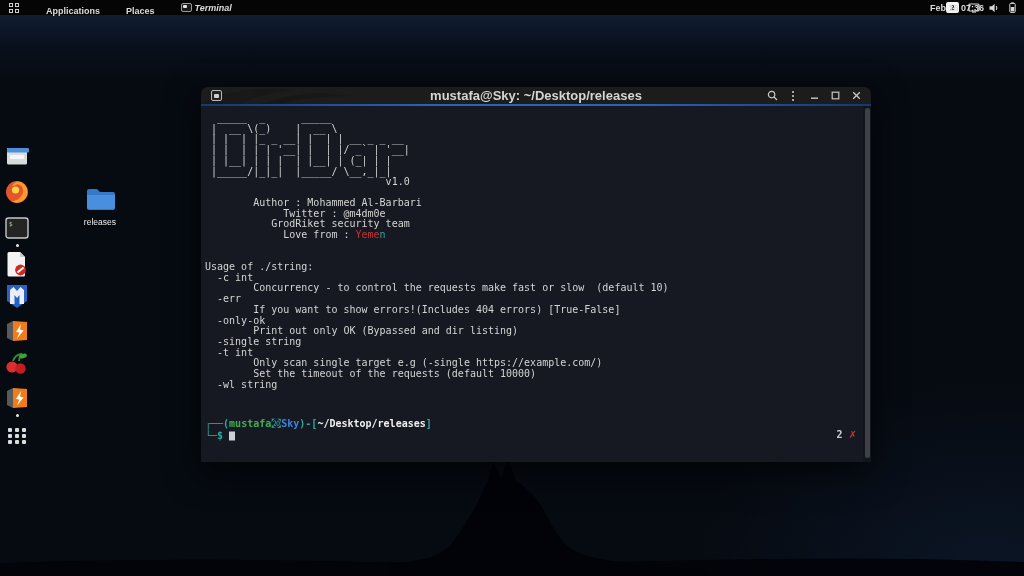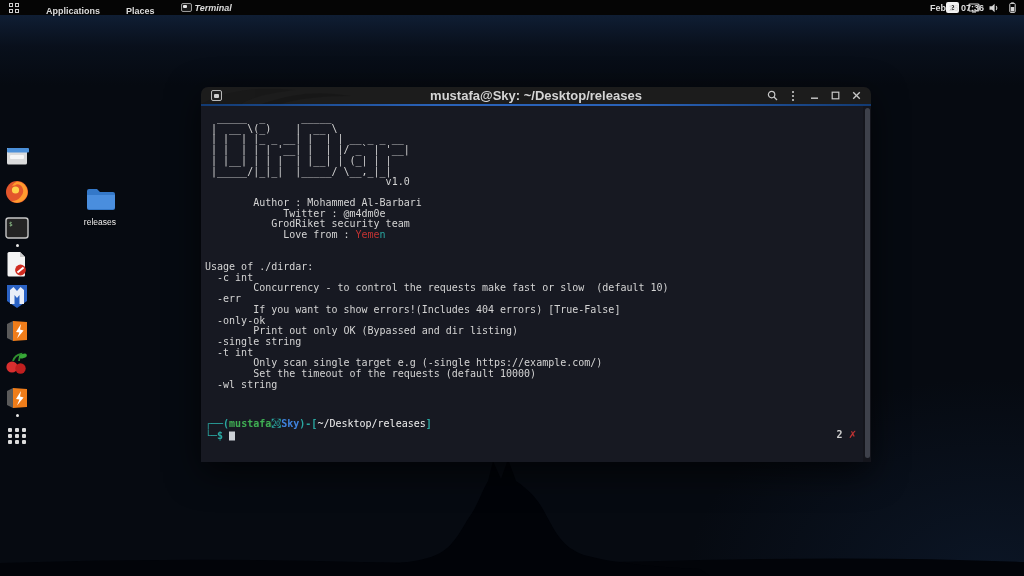--- a/index.html
+++ b/index.html
@@ -55,21 +55,21 @@
 
   .term-body { position:relative; width:670px; height:356px; background:#171922;
     font-family:"DejaVu Sans Mono", monospace; font-size:10px; line-height:10.7px; color:#d4d4d4; }
   .term-body pre, .term-body .tline { font:inherit; white-space:pre; }
   .abs { position:absolute; left:4px; }
   .red { color:#c13333; }
   .teal { color:#2aa8a2; }
   .green { color:#3fae53; font-weight:700; }
   .blue { color:#3f82dd; font-weight:700; }
   .framec { color:#2aa8a2; font-weight:700; }
-  .pathc { color:#efefef; font-weight:400; }
+  .pathc { color:#efefef; font-weight:700; }
   .cursor { display:inline-block; width:5.5px; height:9px; background:#ccd0d6; transform:translateY(1.5px); }
   #exit-status { position:absolute; right:14px; top:324px; font-weight:700; }
   #exit-status .code { color:#cfcfcf; }
   .scrollbar { position:absolute; right:0; top:0; width:8px; height:356px; background:#14151c; cursor:pointer; }
   .scroll-thumb { position:absolute; left:1.5px; top:2px; width:5px; height:350px; background:#3e414b; border-radius:3px; }
 </style>
 </head>
 <body>
 
 <div id="wallpaper">
@@ -252,21 +252,21 @@
                               v1.0</pre>
 
     <div class="abs" style="top:92px">
       <div class="tline">        Author : Mohammed Al-Barbari</div>
       <div class="tline">             Twitter : @m4dm0e</div>
       <div class="tline">           GrodRiket security team</div>
       <div class="tline"><span>             Love from : </span><span class="red">Yeme</span><span class="teal">n</span></div>
     </div>
 
     <div class="abs" style="top:156px">
-      <div class="tline">Usage of ./dirdar:</div>
+      <div class="tline">Usage of ./string:</div>
       <div class="tline">  -c int</div>
       <div class="tline">        Concurrency - to control the requests make fast or slow  (default 10)</div>
       <div class="tline">  -err</div>
       <div class="tline">        If you want to show errors!(Includes 404 errors) [True-False]</div>
       <div class="tline">  -only-ok</div>
       <div class="tline">        Print out only OK (Bypassed and dir listing)</div>
       <div class="tline">  -single string</div>
       <div class="tline">  -t int</div>
       <div class="tline">        Only scan single target e.g (-single https://example.com/)</div>
       <div class="tline">        Set the timeout of the requests (default 10000)</div>

